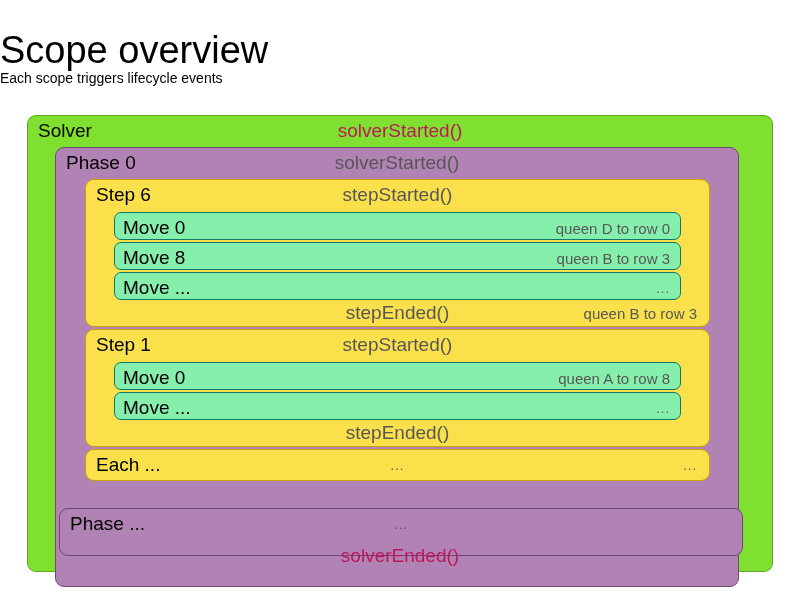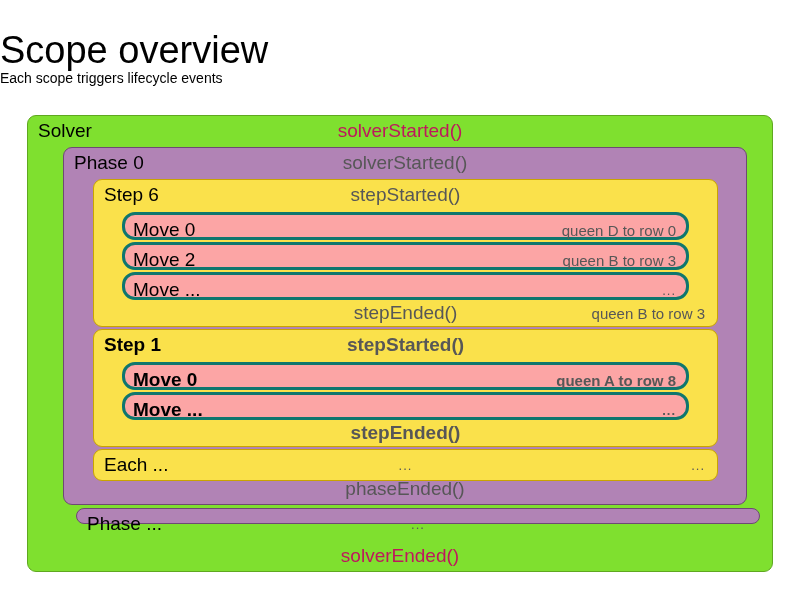--- a/index.html
+++ b/index.html
@@ -102,68 +102,67 @@
   .solver > .row .event { color: #be185d; }
 
   
   .phase {
     position: absolute;
     background: #B183B5;
     border: 1px solid #6E4A73;
     border-radius: 9px;
   }
   .phase0 {
-    left: 35px;
+    left: 27px;
     top: 31px;
     width: 684px;
-    height: 358px;
+    height: 440px;
   }
   .phase-last {
-    left: 48px;
+    left: 31px;
     top: 392px;
     width: 684px;
-    height: 16px;
+    height: 48px;
   }
 
   
   .step {
     position: absolute;
     background: #FAE14B;
     border: 1px solid #C9A400;
     border-radius: 9px;
   }
   .step0 {
     left: 29px;
     top: 31px;
     width: 625px;
     height: 148px;
   }
   .step1 {
     left: 29px;
     top: 181px;
     width: 625px;
     height: 118px;
-    font-weight: bold;
   }
   .step-last {
     left: 29px;
     top: 301px;
     width: 625px;
     height: 32px;
   }
 
   
   .move {
     position: absolute;
     left: 28px;
     width: 567px;
     height: 28px;
-    background: #fca5a5;
-    border: 3px solid #0f766e;
-    border-radius: 13px;
+    background: #86efac;
+    border: 1px solid #0f766e;
+    border-radius: 7px;
   }
   .move .name {
     left: 8px;
     font-size: 19px;
   }
   .move .detail {
     right: 10px;
     font-size: 15px;
   }
 </style>
@@ -198,21 +197,21 @@
 
       <div class="scope move" style="top:32px;">
         <div class="row">
           <span class="name">Move 0</span>
           <span class="detail">queen D to row 0</span>
         </div>
       </div>
 
       <div class="scope move" style="top:62px;">
         <div class="row">
-          <span class="name">Move 2</span>
+          <span class="name">Move 8</span>
           <span class="detail">queen B to row 3</span>
         </div>
       </div>
 
       <div class="scope move" style="top:92px;">
         <div class="row">
           <span class="name">Move ...</span>
           <span class="detail small">...</span>
         </div>
       </div>
@@ -250,23 +249,20 @@
     </div>
 
     <div class="scope step step-last">
       <div class="row">
         <span class="name">Each ...</span>
         <span class="event small">...</span>
         <span class="detail small">...</span>
       </div>
     </div>
 
-    <div class="row" style="position:absolute; left:0; right:0; top:326px;">
-      <span class="event">phaseEnded()</span>
-    </div>
   </div>
 
   <div class="scope phase phase-last">
     <div class="row">
       <span class="name">Phase ...</span>
       <span class="event small">...</span>
     </div>
   </div>
 
   <div class="row" style="position:absolute; left:0; right:0; top:425px;">

